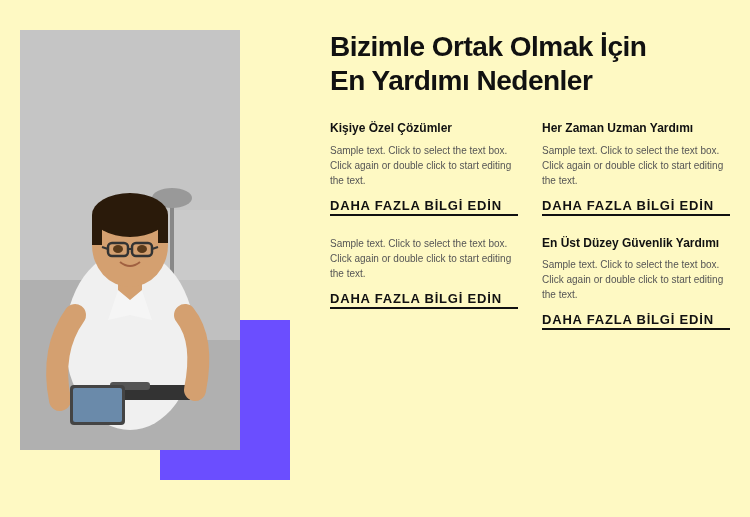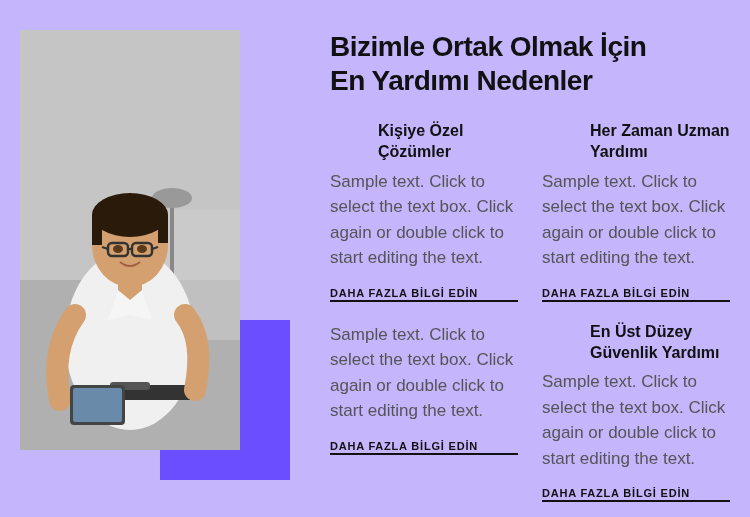--- a/index.html
+++ b/index.html
@@ -13,21 +13,21 @@
       height: 517px;
       background: #f5f5f5;
       font-family: 'Arial', sans-serif;
       overflow: hidden;
     }
 
     .page-container {
       display: flex;
       width: 750px;
       height: 517px;
-      background: #c4b5fd;
+      background: #fef9c3;
       padding: 30px 20px 30px 20px;
       gap: 30px;
     }
 
     
     .left-panel {
       width: 280px;
       flex-shrink: 0;
       position: relative;
     }
@@ -90,41 +90,40 @@
       gap: 20px 24px;
     }
 
     .feature-item {
       display: flex;
       flex-direction: column;
       gap: 6px;
     }
 
     .feature-title {
-      font-size: 16px;
+      font-size: 12px;
       font-weight: 700;
       color: #111;
       line-height: 1.3;
-      margin-left: 48px;
     }
 
     .feature-text {
-      font-size: 17px;
+      font-size: 10px;
       color: #555;
       line-height: 1.5;
     }
 
     .feature-link {
-      font-size: 11px;
+      font-size: 13px;
       font-weight: 700;
       color: #111;
       text-decoration: none;
       letter-spacing: 0.8px;
       text-transform: uppercase;
-      margin-top: 10px;
+      margin-top: 4px;
       border-bottom: 2px solid #111;
       display: inline-block;
       padding-bottom: 1px;
       cursor: pointer;
     }
   </style>
 </head>
 <body>
 
 <div class="page-container">

